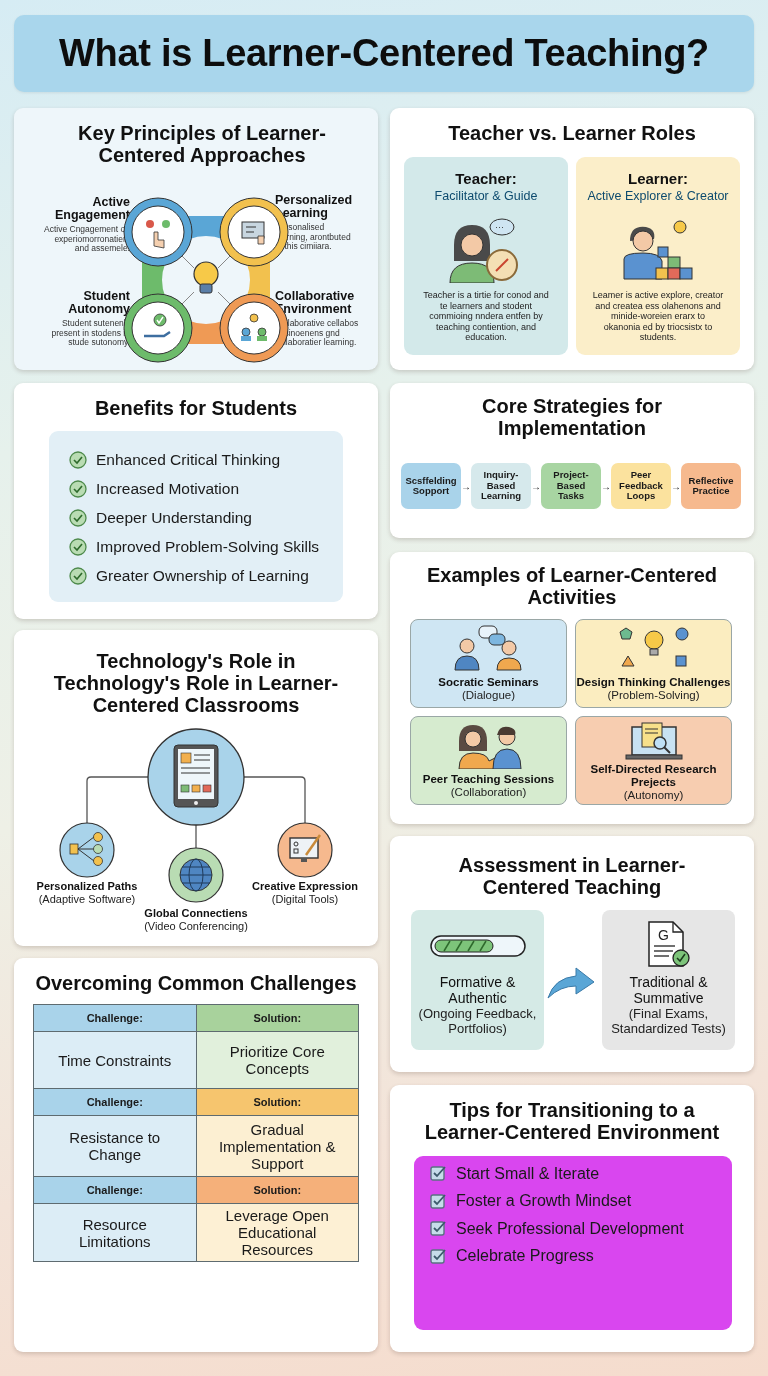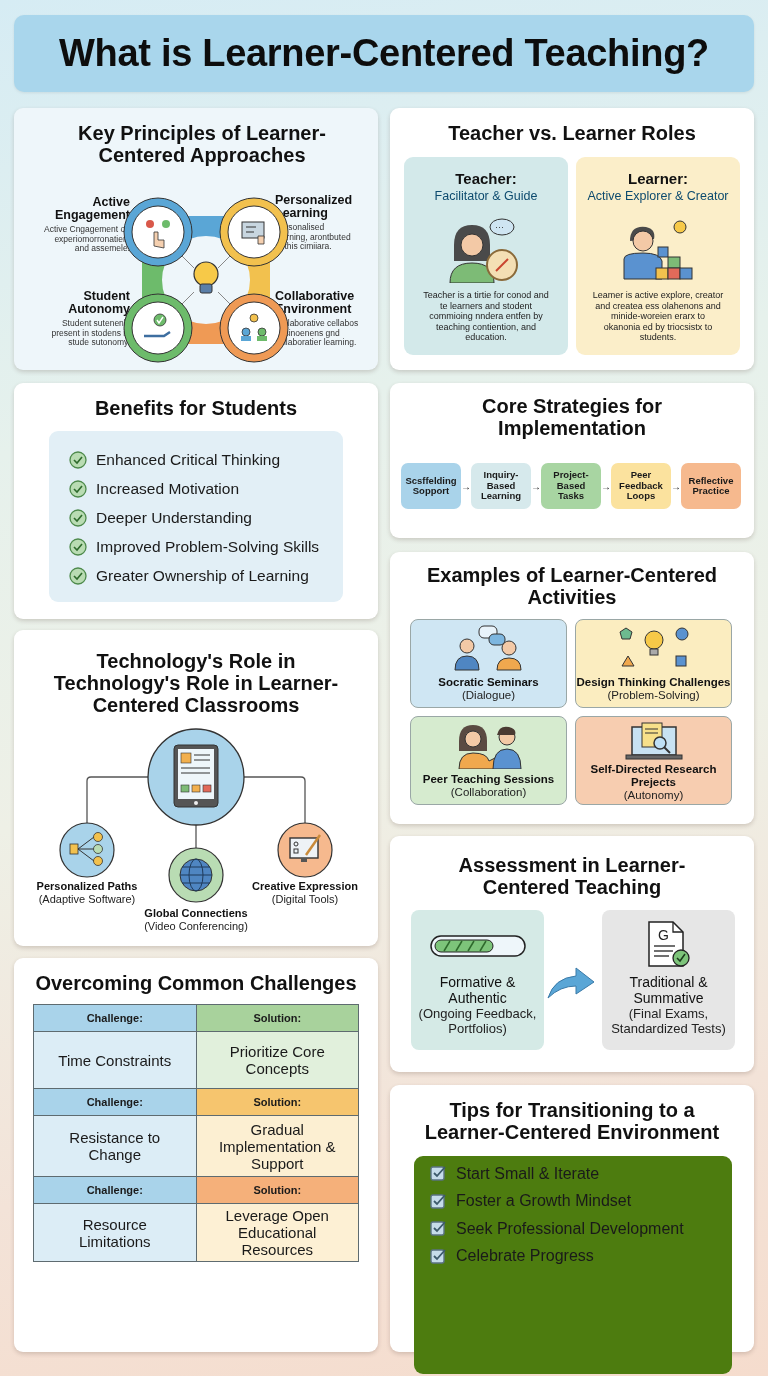--- a/index.html
+++ b/index.html
@@ -82,21 +82,21 @@
   
   #as { left: 390px; top: 836px; width: 364px; height: 236px; }
   #as .card-title { position: absolute; top: 18px; left: 0; right: 0; }
   .as-box { position: absolute; top: 74px; width: 133px; height: 140px; border-radius: 8px; text-align: center; }
   .as-box .ah { position: absolute; left: 0; right: 0; top: 64px; font-weight: 400; font-size: 14px; line-height: 16px; }
   .as-box .asub { position: absolute; left: 0; right: 0; top: 96px; font-size: 13px; line-height: 15px; color: #222; }
 
   
   #tips { left: 390px; top: 1085px; width: 364px; height: 267px; }
   #tips .card-title { position: absolute; top: 14px; left: 0; right: 0; }
-  .tips-box { position: absolute; left: 24px; top: 71px; width: 318px; height: 218px; background: #4d7c0f; border-radius: 9px; padding: 4px 0 0 16px; }
+  .tips-box { position: absolute; left: 24px; top: 71px; width: 318px; height: 174px; background: #d946ef; border-radius: 9px; padding: 4px 0 0 16px; }
   .tip-item { display: flex; align-items: center; height: 27.5px; font-size: 16px; color: #1a1a1a; }
   .tip-item svg { margin-right: 9px; flex: none; }
 </style>
 </head>
 <body>
 
 <div class="title-bar">
   <h1>What is Learner-Centered Teaching?</h1>
 </div>
 

